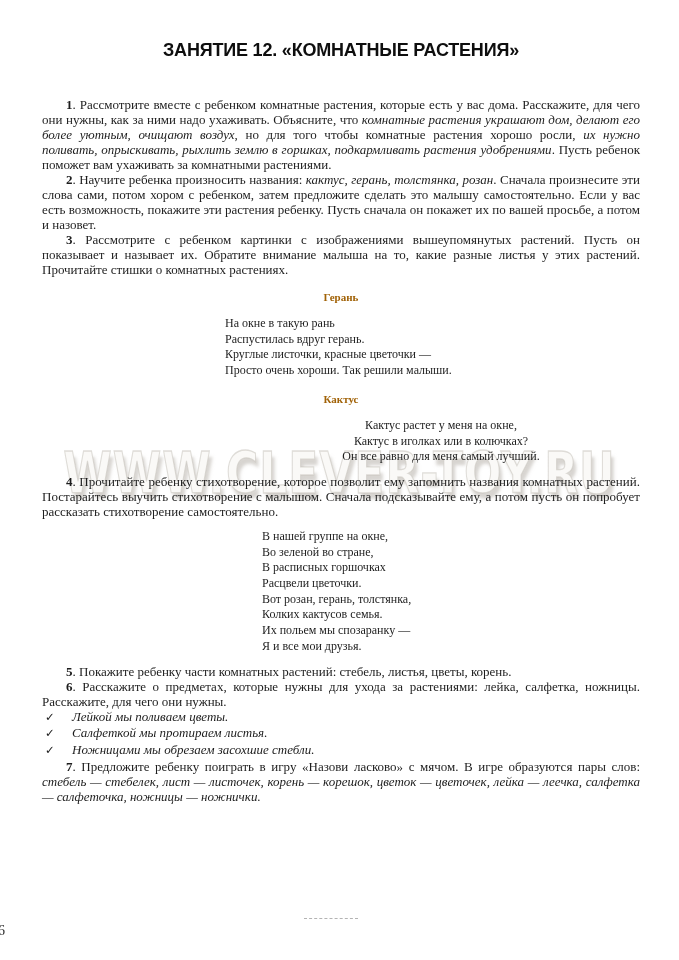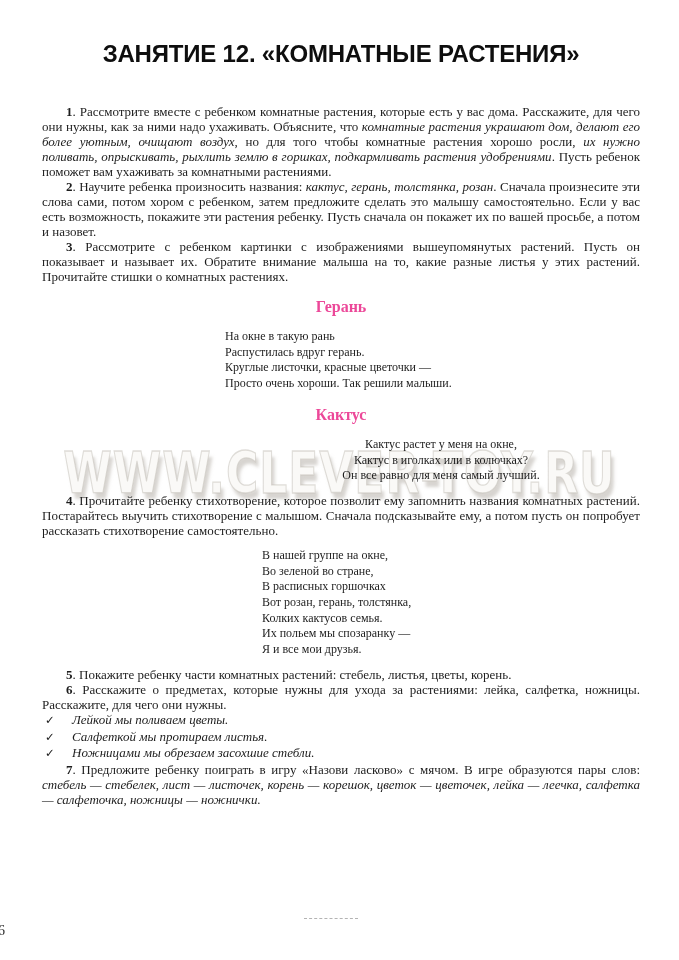--- a/index.html
+++ b/index.html
@@ -14,41 +14,41 @@
     color: #1d1d1d;
   }
   .content {
     position: relative;
     z-index: 1;
     padding: 0 39px 0 42px;
   }
   .doc-title {
     font-family: "Liberation Sans", sans-serif;
     font-weight: bold;
-    font-size: 24px;
+    font-size: 18px;
     letter-spacing: -0.2px;
     text-align: center;
     color: #0e0e0e;
     margin: 40px 0 36px 0;
   }
   .para {
     margin: 0;
     font-size: 13px;
     line-height: 15px;
     text-align: justify;
     text-indent: 24px;
   }
   .para .bold { font-weight: bold; }
   .para .italic { font-style: italic; }
   .poem-title {
     margin: 14px 0 13px 0;
-    font-size: 16px;
+    font-size: 11px;
     font-weight: bold;
     text-align: center;
-    color: #ec4899;
+    color: #a16207;
   }
   .poem { margin: 10px 0 9px 0; }
   .poem-line {
     font-size: 12px;
     line-height: 15.7px;
     white-space: nowrap;
   }
   .checklist { margin: 0; }
   .check-row {
     display: flex;
@@ -132,20 +132,21 @@
         <div class="poem" style="padding-left: 200px; text-align: center;">
           <div class="poem-line">Кактус растет у меня на окне,</div>
           <div class="poem-line">Кактус в иголках или в колючках?</div>
           <div class="poem-line">Он все равно для меня самый лучший.</div>
         </div>
         <p class="para"><span class="bold">4</span><span class="regular">. Прочитайте ребенку стихотворение, которое позволит ему запомнить названия комнатных растений. Постарайтесь выучить стихотворение с малышом. Сначала подсказывайте ему, а потом пусть он попробует рассказать стихотворение самостоятельно.</span></p>
         <div class="poem" style="padding-left: 220px;">
           <div class="poem-line">В нашей группе на окне,</div>
           <div class="poem-line">Во зеленой во стране,</div>
           <div class="poem-line">В расписных горшочках</div>
+          <div class="poem-line">Расцвели цветочки.</div>
           <div class="poem-line">Вот розан, герань, толстянка,</div>
           <div class="poem-line">Колких кактусов семья.</div>
           <div class="poem-line">Их польем мы спозаранку —</div>
           <div class="poem-line">Я и все мои друзья.</div>
         </div>
         <p class="para"><span class="bold">5</span><span class="regular">. Покажите ребенку части комнатных растений: стебель, листья, цветы, корень.</span></p>
         <p class="para"><span class="bold">6</span><span class="regular">. Расскажите о предметах, которые нужны для ухода за растениями: лейка, салфетка, ножницы. Расскажите, для чего они нужны.</span></p>
         <div class="checklist">
           <div class="check-row">
             <span class="check-icon">✓</span>

